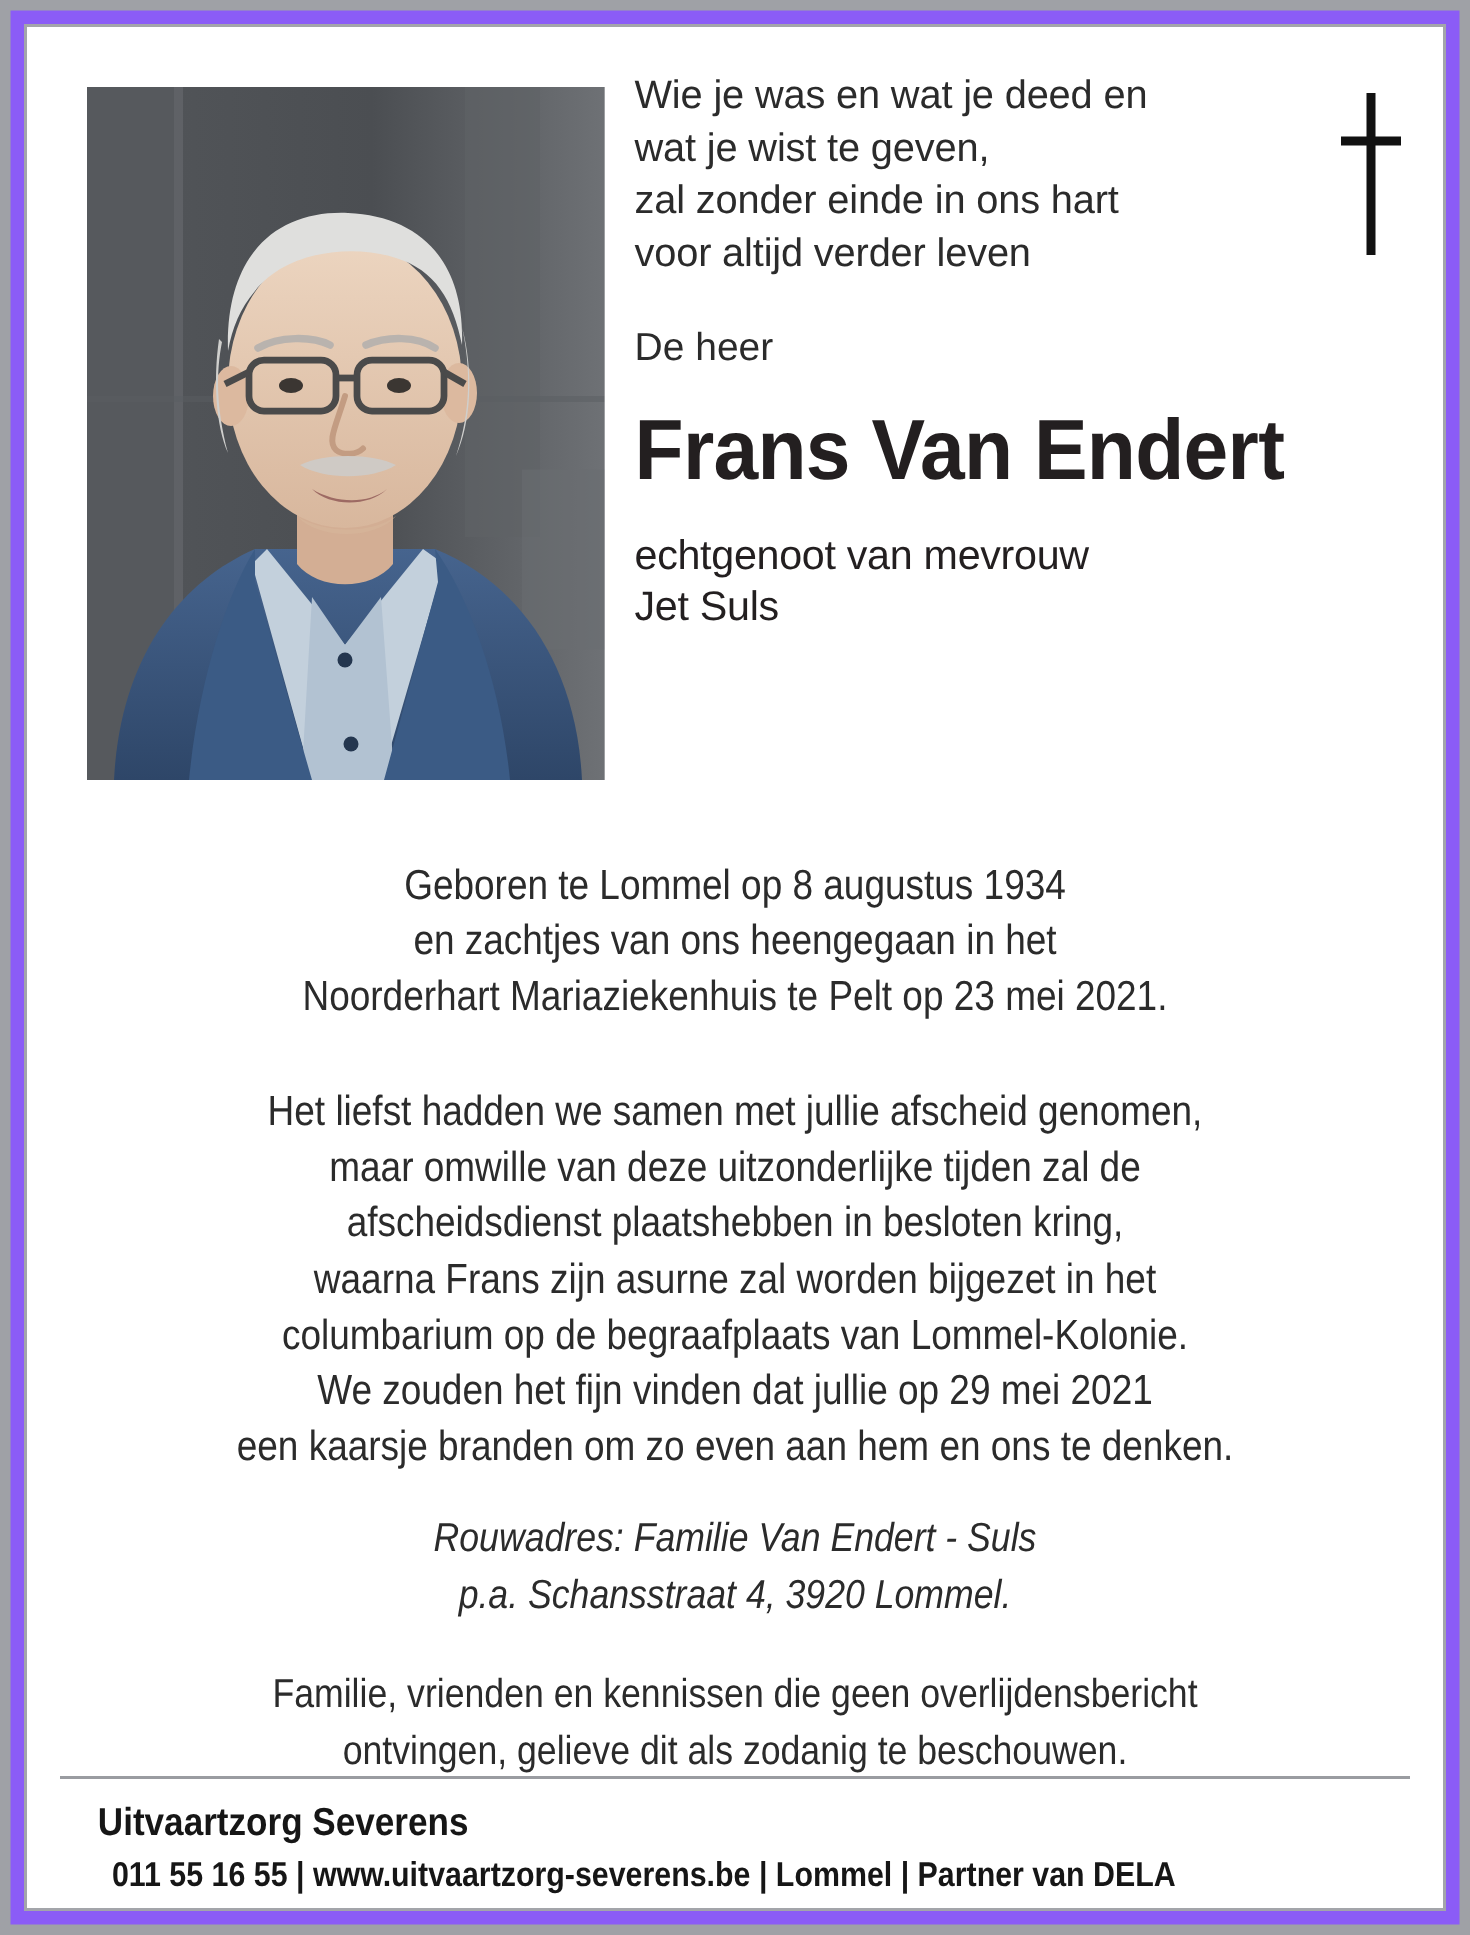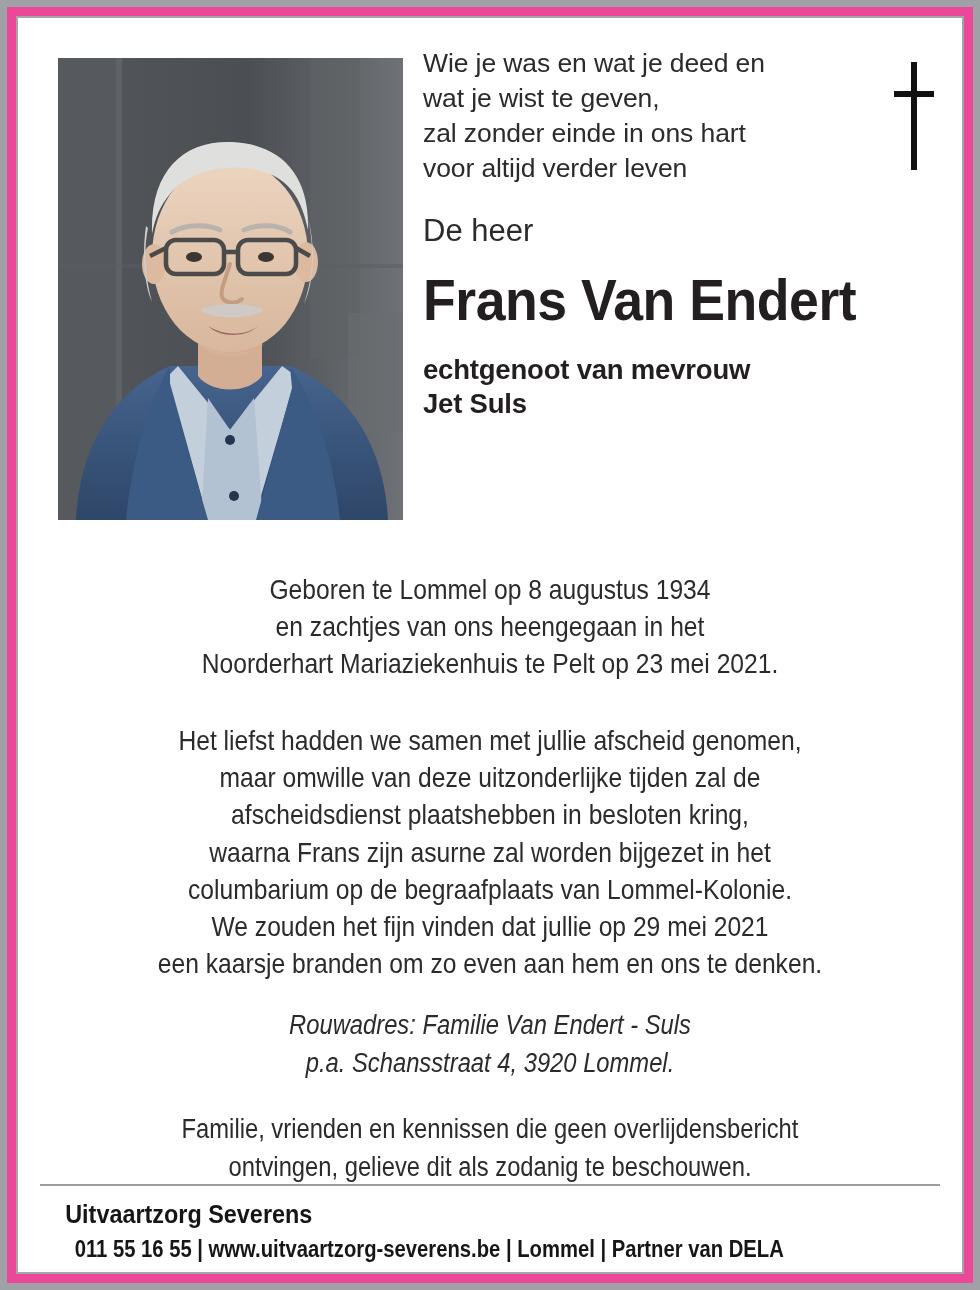--- a/index.html
+++ b/index.html
@@ -13,21 +13,21 @@
     font-family: "Liberation Sans", sans-serif;
     -webkit-font-smoothing: antialiased;
   }
 
   
   #card {
     position: relative;
     width: 980px;
     height: 1290px;
     box-sizing: border-box;
-    background: #ec4899;
+    background: #8b5cf6;
     border: 7px solid #9fa1a6;
     overflow: hidden;
   }
   #card-inner {
     position: absolute;
     left: 9px;
     top: 9px;
     right: 9px;
     bottom: 9px;
     box-sizing: border-box;
@@ -100,21 +100,21 @@
     line-height: 35px;
     color: #2b2b2b;
     font-weight: 400;
     letter-spacing: -0.1px;
     white-space: pre-line;
     max-width: 430px;
   }
 
   .de-heer {
     margin-top: 29px;
-    font-size: 31px;
+    font-size: 26px;
     line-height: 32px;
     color: #2b2b2b;
     font-weight: 400;
   }
 
   .deceased-name {
     margin-top: 22px;
     font-size: 57px;
     line-height: 62px;
     font-weight: 700;
@@ -122,21 +122,21 @@
     letter-spacing: -0.5px;
     transform: scaleX(0.94);
     transform-origin: left center;
     white-space: nowrap;
   }
 
   .spouse {
     margin-top: 22px;
     font-size: 27.5px;
     line-height: 34px;
-    font-weight: 700;
+    font-weight: 400;
     color: #231f20;
     white-space: pre-line;
     letter-spacing: -0.2px;
   }
 
   
   .body-block {
     position: absolute;
     left: 0;
     width: 100%;

